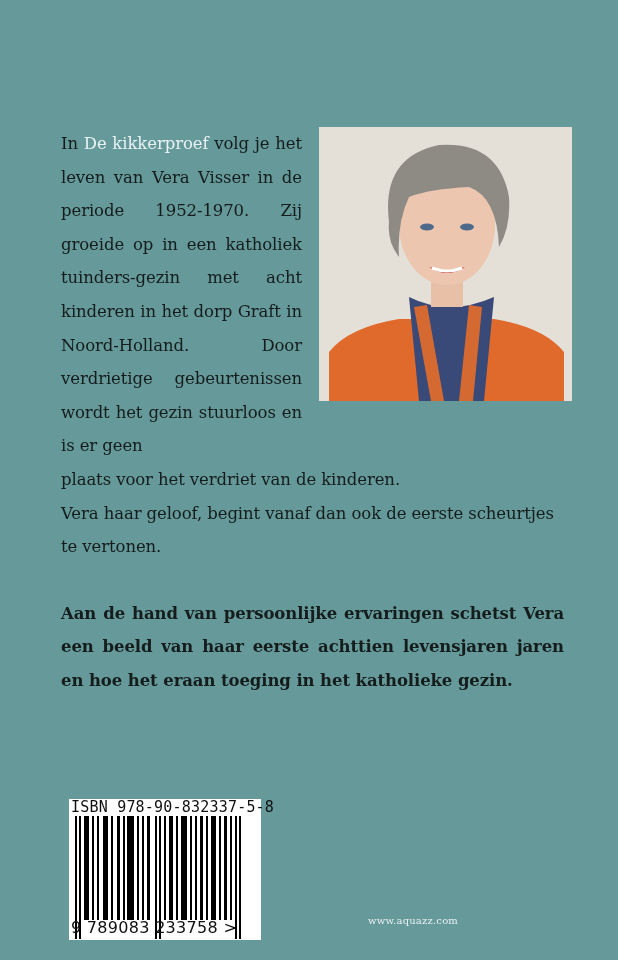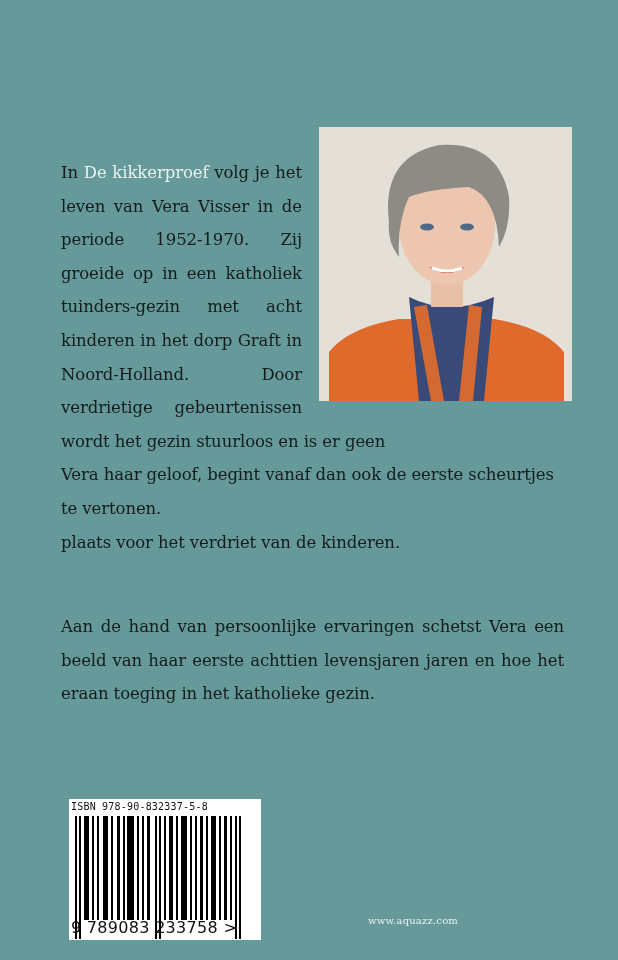--- a/index.html
+++ b/index.html
@@ -30,43 +30,43 @@
       float: right;
       overflow: hidden;
     }
     .float-spacer {
       float: right;
       width: 262px;
       height: 274px;
     }
     .para1 {
       text-align: justify;
-      margin-top: 29px;
     }
     .para1 .tail { display: block; text-align: left; }
     .title-highlight { color: #e8f2f2; }
     .para2 {
-      margin-top: 51px;
+      margin-top: 33px;
       text-align: justify;
+      font-weight: bold;
     }
     .para2 .last { text-align: left; }
     .barcode {
       position: absolute;
       left: 69px;
       top: 799px;
       width: 192px;
       height: 141px;
       background: #ffffff;
       font-family: "DejaVu Sans Mono", "Liberation Mono", monospace;
     }
     .isbn-label {
       position: absolute;
       left: 2px;
       top: 0px;
-      font-size: 10px;
+      font-size: 15px;
       line-height: 16px;
       color: #111;
       letter-spacing: 0.2px;
       white-space: nowrap;
     }
     .bars {
       position: absolute;
       left: 6px;
       top: 17px;
       width: 172px;
@@ -92,22 +92,22 @@
       letter-spacing: 0.2px;
     }
   </style>
 </head>
 <body>
 
 <div class="para-wrap">
   <div class="float-spacer"></div>
   <p class="para1">
     <span>In </span><span class="title-highlight">De kikkerproef</span><span> volg je het leven van Vera Visser in de periode 1952-1970. Zij groeide op in een katholiek tuinders-gezin met acht kinderen in het dorp Graft in Noord-Holland. Door verdrietige gebeurtenissen wordt het gezin stuurloos en is er geen</span>
+    <span class="tail">plaats voor het verdriet van de kinderen.</span>
     <span class="tail">Vera haar geloof, begint vanaf dan ook de eerste scheurtjes te vertonen.</span>
-    <span class="tail">plaats voor het verdriet van de kinderen.</span>
   </p>
   <p class="para2">
     <span>Aan de hand van persoonlijke ervaringen schetst Vera een beeld van haar eerste achttien levensjaren jaren en hoe het</span>
     <span class="last">eraan toeging in het katholieke gezin.</span>
   </p>
 </div>
 
 <div class="photo" title="Portret van de auteur">
   <svg width="253" height="274" viewBox="0 0 253 274">
     <rect width="253" height="274" fill="#e4e0d8"></rect>

